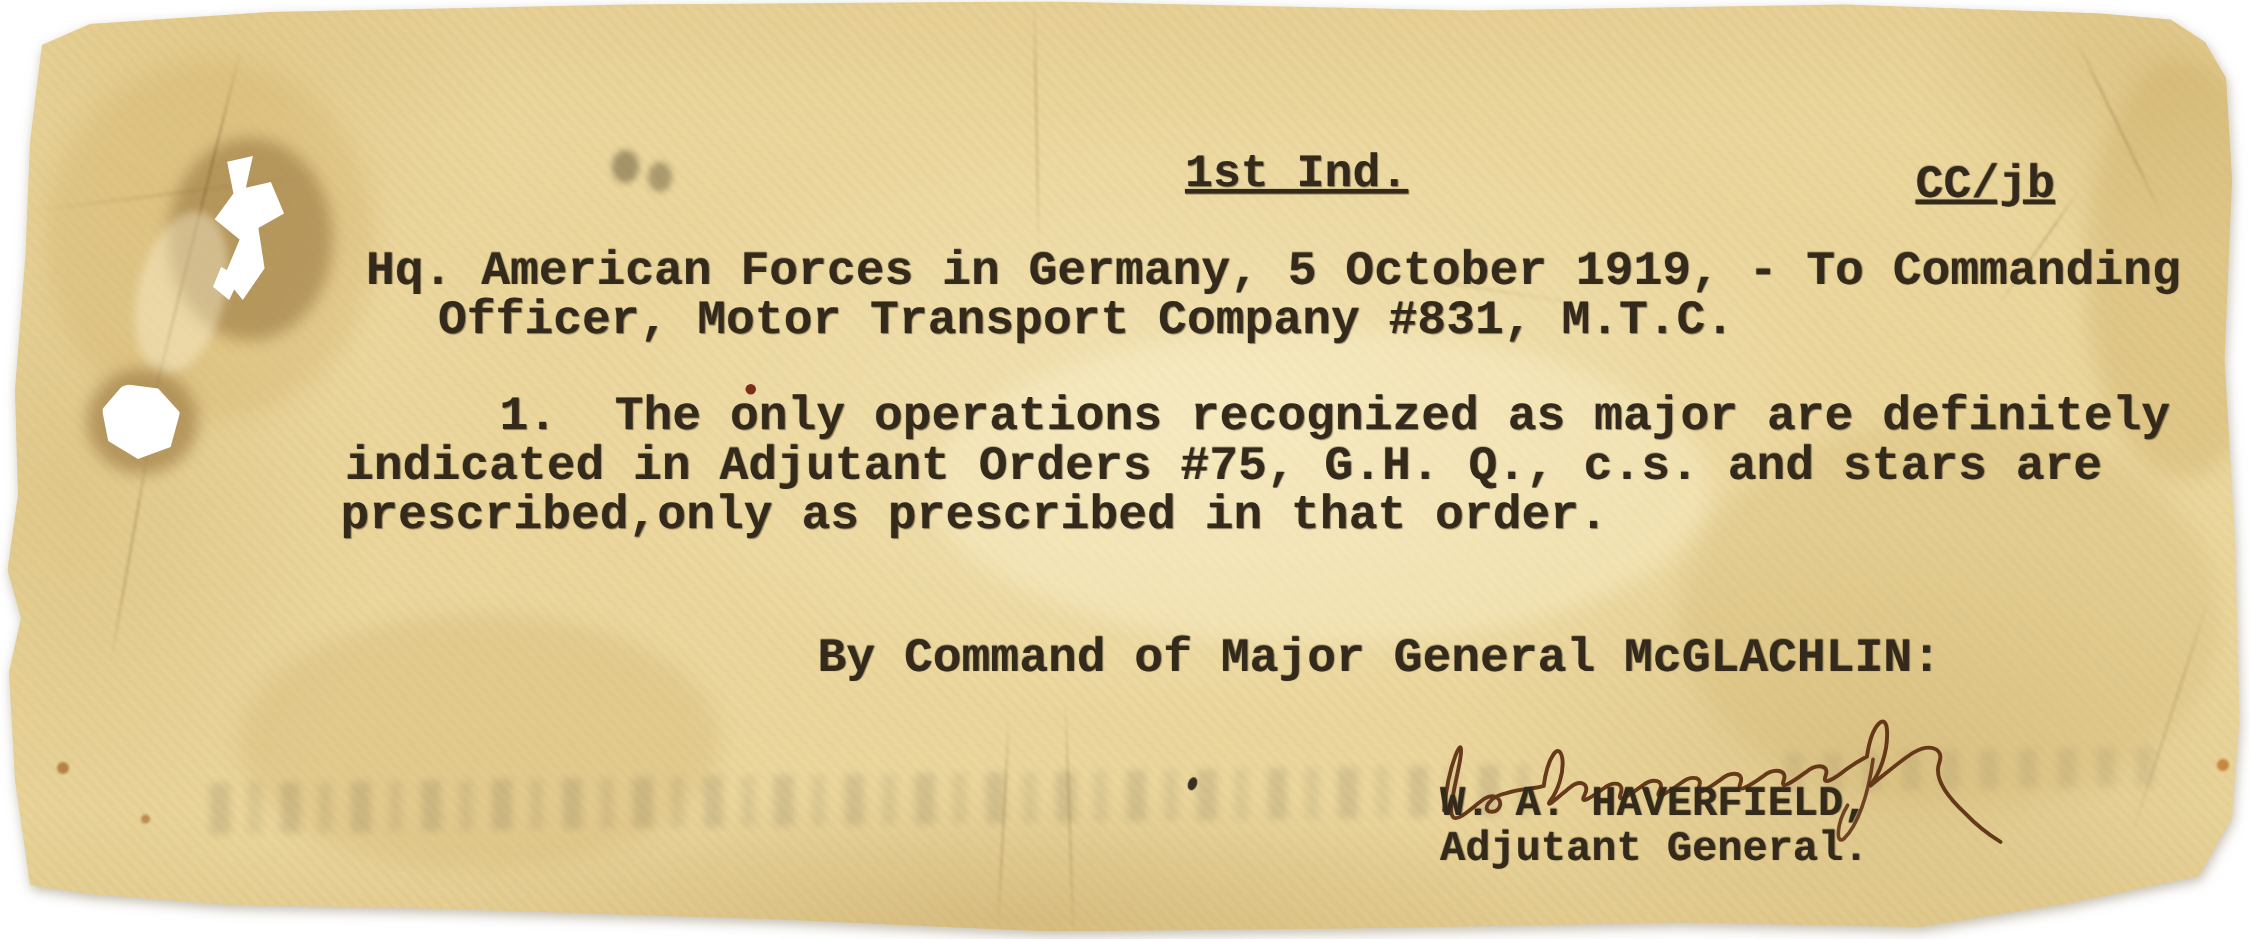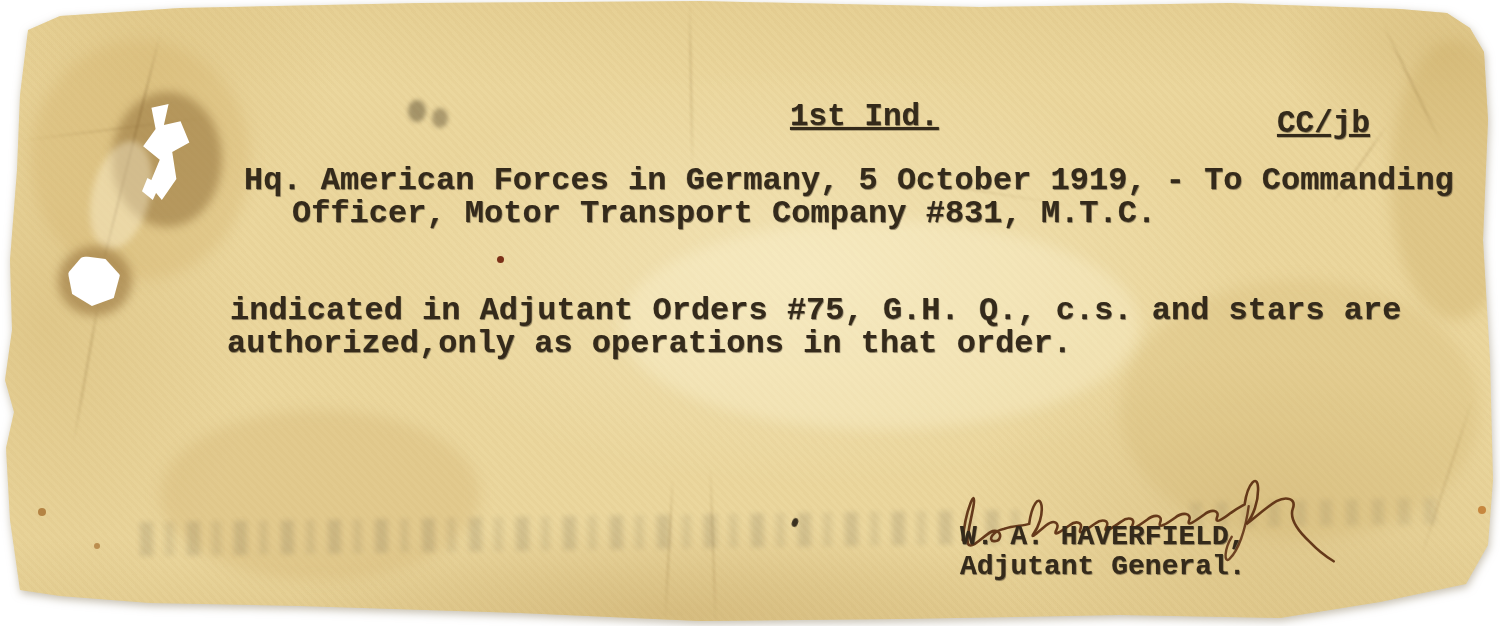--- a/index.html
+++ b/index.html
@@ -101,23 +101,25 @@
       <div class="blotch" style="left:58px;top:246px;width:74px;height:70px;background:rgba(145,110,55,0.55);filter:blur(5px);"></div>
       <div class="hole" style="left:68px;top:256px;width:52px;height:50px;border-radius:42%;
                   clip-path:polygon(28% 0, 72% 6%, 100% 38%, 88% 84%, 46% 100%, 8% 76%, 0 34%);"></div>
 
       <div class="typed header" style="left:790px;top:101px;">1st Ind.</div>
       <div class="typed header" style="left:1277px;top:95px;margin-top:13px;">CC/jb</div>
 
       <div class="typed" style="left:244px;top:165px;">Hq. American Forces in Germany, 5 October 1919, - To Commanding</div>
       <div class="typed" style="left:244px;top:198px;margin-left:48px;">Officer, Motor Transport Company #831, M.T.C.</div>
 
+      <div class="typed" style="left:333px;top:262px;">1.  The only operations recognized as major are definitely</div>
       <div class="typed" style="left:230px;top:295px;">indicated in Adjutant Orders #75, G.H. Q., c.s. and stars are</div>
-      <div class="typed" style="left:227px;top:328px;">authorized,only as operations in that order.</div>
+      <div class="typed" style="left:227px;top:328px;">prescribed,only as prescribed in that order.</div>
 
+      <div class="typed" style="left:545px;top:423px;">By Command of Major General McGLACHLIN:</div>
 
       <svg style="position:absolute;left:920px;top:458px;transform:rotate(-2deg);" width="440" height="118" viewBox="0 0 440 118" fill="none" aria-label="W. A. Haverfield">
         <path d="M 42 76 C 46 44 58 22 54 42 C 50 62 40 88 54 80 C 64 74 70 66 76 68 C 82 70 80 79 73 78 C 67 77 72 68 84 66 C 94 63 102 64 109 62 C 112 44 120 32 122 44 C 123 54 118 66 113 72 C 109 78 118 70 126 64 C 134 58 140 62 136 69 C 132 76 140 71 149 65 C 156 60 163 62 160 69 C 157 76 166 70 175 64 C 182 59 190 61 186 68 C 182 75 192 69 201 63 C 208 58 216 60 212 67 C 208 74 218 68 227 62 C 235 56 243 58 240 65 C 237 72 246 67 255 61 C 263 55 272 57 269 64 C 266 71 275 65 284 59 C 292 53 300 55 297 62 C 294 69 303 64 311 58 C 317 54 321 52 325 50 C 329 28 339 20 339 34 C 339 48 333 62 326 70 C 337 62 349 52 357 48 C 367 43 377 46 373 56 C 369 66 377 78 389 90 C 397 99 406 106 412 110" stroke="#5a2c10" stroke-width="2.6" stroke-linecap="round" opacity="0.92"></path>
         <path d="M 329 52 C 325 76 317 96 308 104 C 302 109 303 94 311 82" stroke="#5a2c10" stroke-width="2.4" stroke-linecap="round" opacity="0.85"></path>
       </svg>
 
       <div class="typed small" style="left:960px;top:523px;">W. A. HAVERFIELD,</div>
       <div class="typed small" style="left:960px;top:553px;">Adjutant General.</div>
 
     </div>

